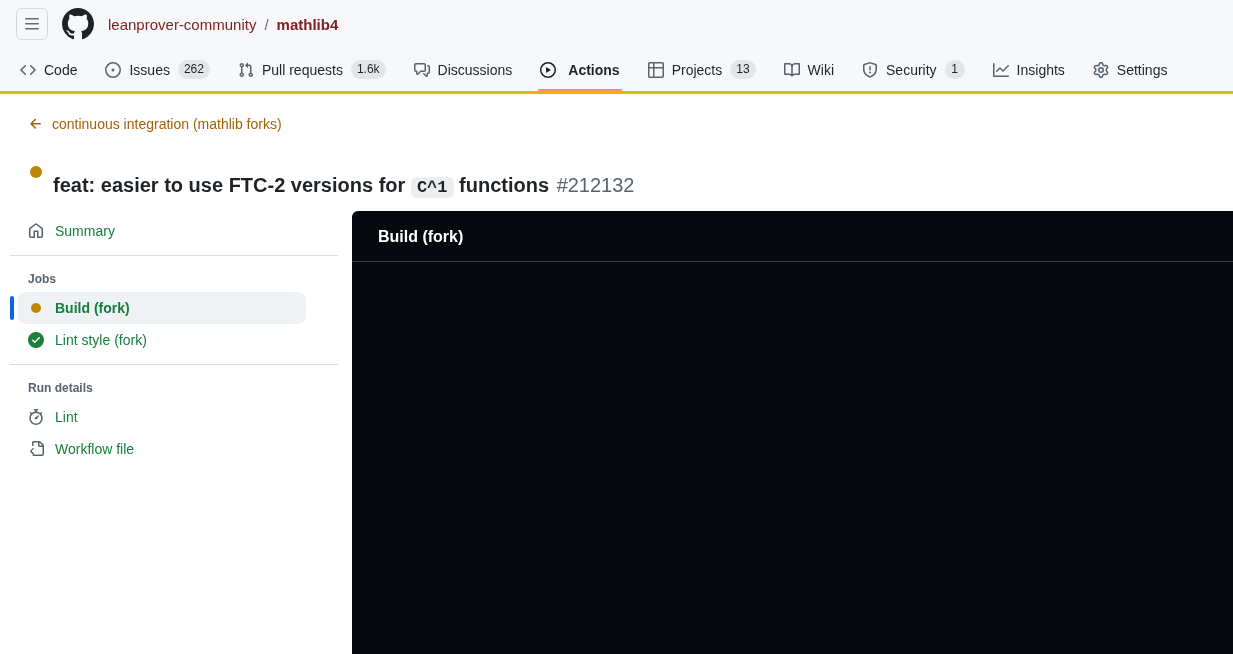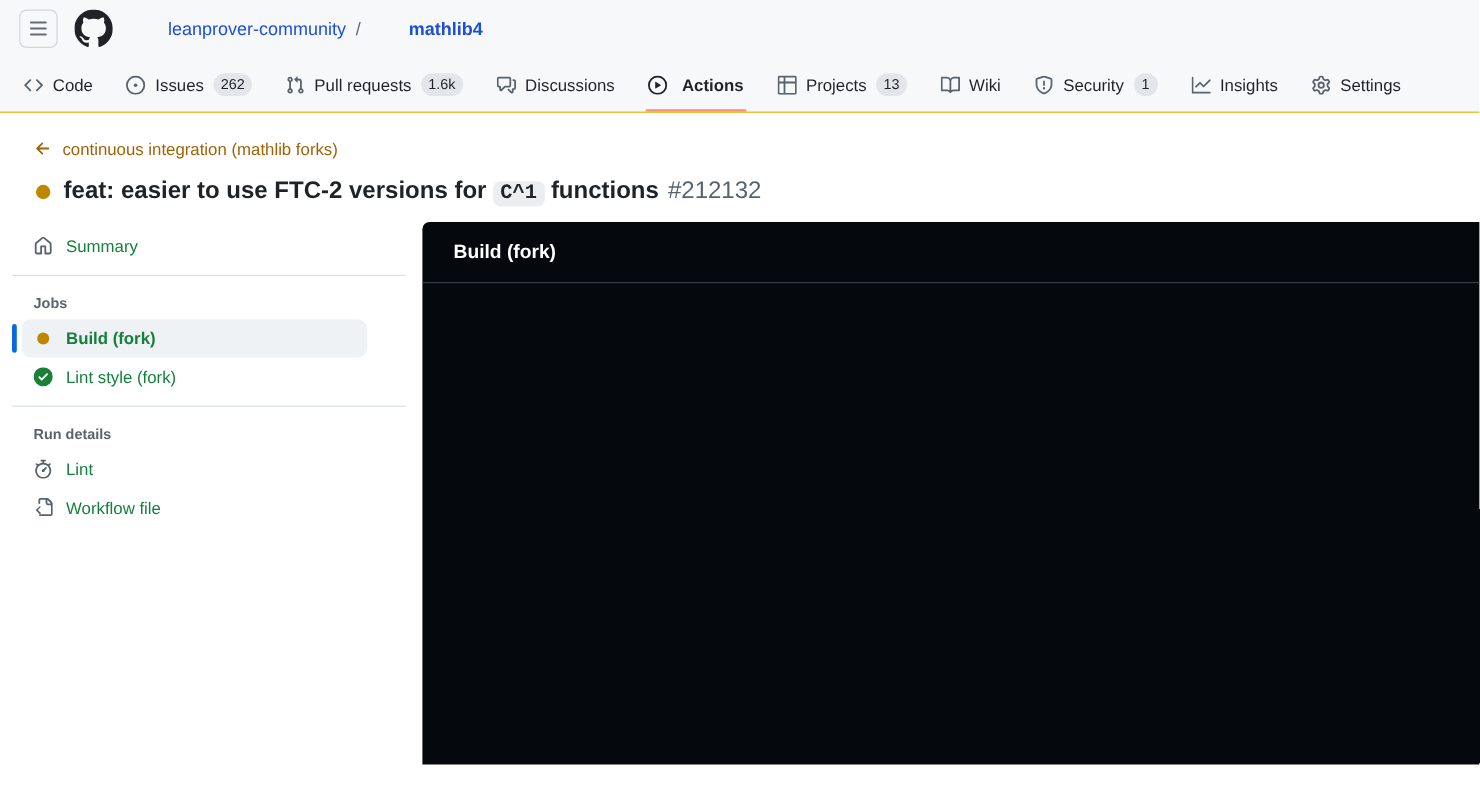--- a/index.html
+++ b/index.html
@@ -23,27 +23,27 @@
     width: 32px; height: 32px;
     border: 1px solid #d0d7de;
     border-radius: 6px;
     background: #f6f8fa;
     display: flex; align-items: center; justify-content: center;
     color: #636c76;
     cursor: pointer;
   }
   .gh-logo { color: #1f2328; display: flex; align-items: center; }
   .breadcrumb { display: flex; align-items: center; gap: 8px; font-size: 15px; }
-  .breadcrumb a { color: #1d4ed8; text-decoration: none; margin-left: 32px; }
+  .breadcrumb a { color: #7f1d1d; text-decoration: none; }
   .breadcrumb .sep { color: #636c76; }
   .breadcrumb .repo { font-weight: 600; }
 
   .tab-nav {
     background: #f6f8fa;
-    border-bottom: 1px solid #eab308;
+    border-bottom: 3px solid #eab308;
     display: flex;
     align-items: stretch;
     height: 46px;
     padding-left: 10px;
     gap: 8px;
   }
   .tab {
     position: relative;
     display: flex;
     align-items: center;
@@ -80,21 +80,21 @@
   .run-header { padding: 22px 24px 14px 28px; }
   .back-link {
     display: inline-flex; align-items: center; gap: 8px;
     font-size: 14px; color: #a16207; text-decoration: none;
   }
   .title-row { display: flex; align-items: center; gap: 11px; margin-top: 11px; }
   .status-dot {
     width: 12px; height: 12px; border-radius: 50%;
     background: #bf8700; flex: none; margin-left: 2px;
   }
-  .run-title { font-size: 20px; font-weight: 600; color: #1f2328; }
+  .run-title { font-size: 20px; font-weight: 600; color: #1f2328; margin-top: 27px; }
   .code-chip {
     font-family: "Liberation Mono", "DejaVu Sans Mono", monospace;
     background: rgba(175,184,193,0.25);
     border-radius: 6px;
     padding: 1px 6px;
     font-size: 17px;
     font-weight: 700;
   }
   .run-number { color: #59636e; font-weight: 400; margin-left: 2px; }
 

